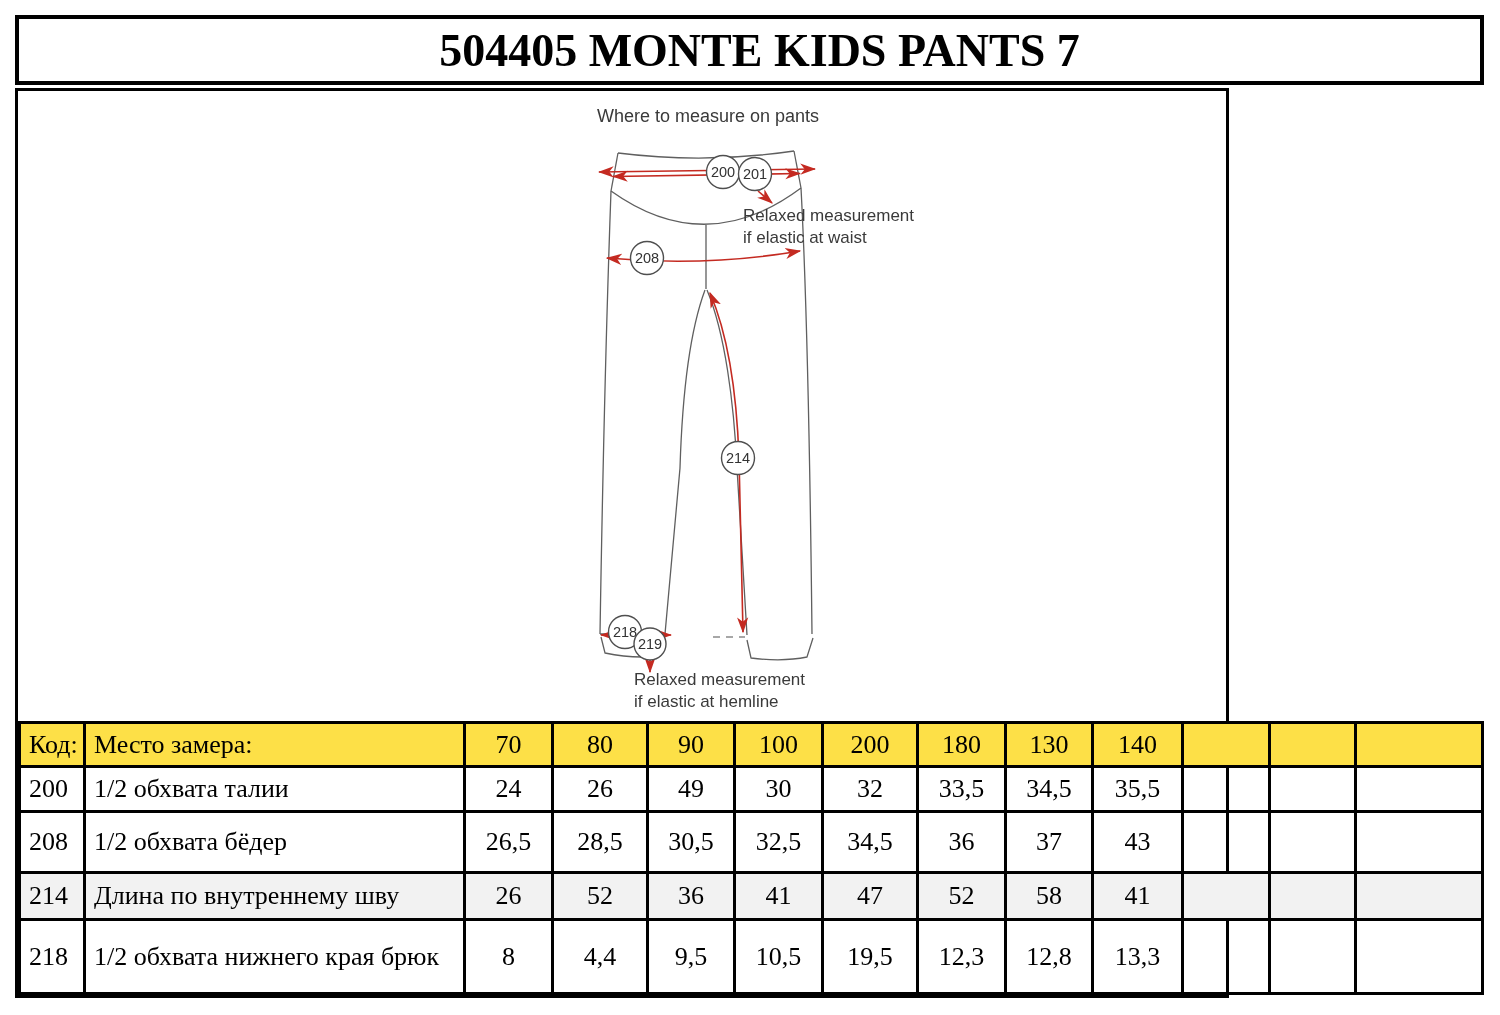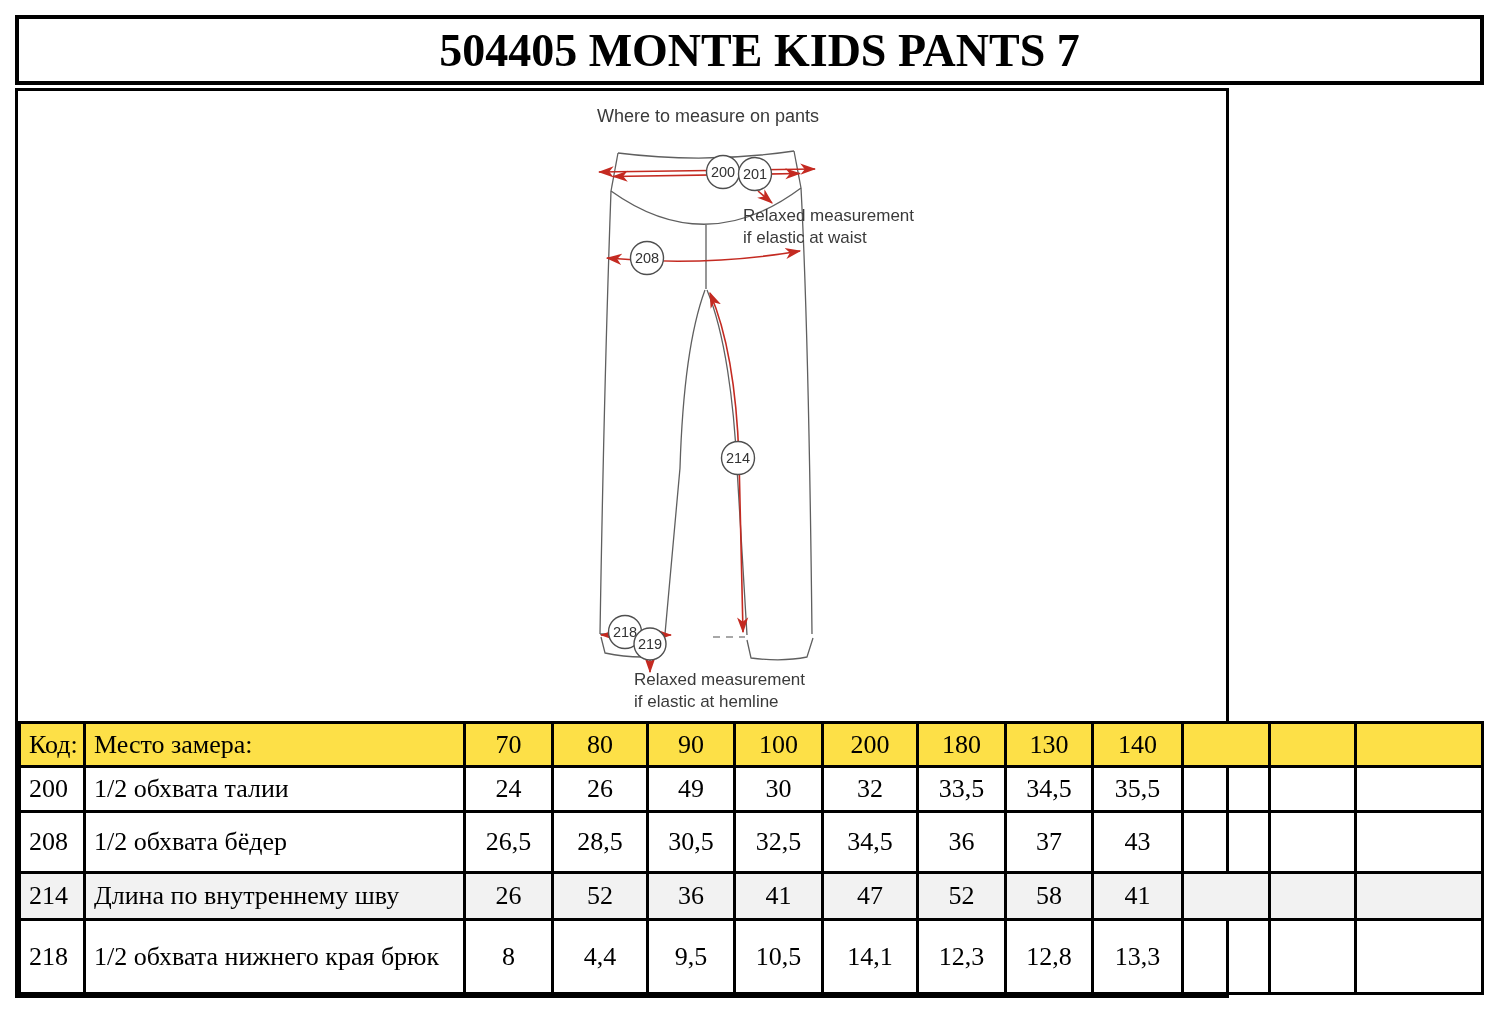--- a/index.html
+++ b/index.html
@@ -188,21 +188,21 @@
             <td></td>
             <td></td>
           </tr>
           <tr>
             <td class="left">218</td>
             <td class="left">1/2 обхвата нижнего края брюк</td>
             <td>8</td>
             <td>4,4</td>
             <td>9,5</td>
             <td>10,5</td>
-            <td>14,1</td>
+            <td>19,5</td>
             <td>12,3</td>
             <td>12,8</td>
             <td>13,3</td>
             <td></td>
             <td></td>
             <td></td>
           </tr>
         </tbody>
     </table>
 

